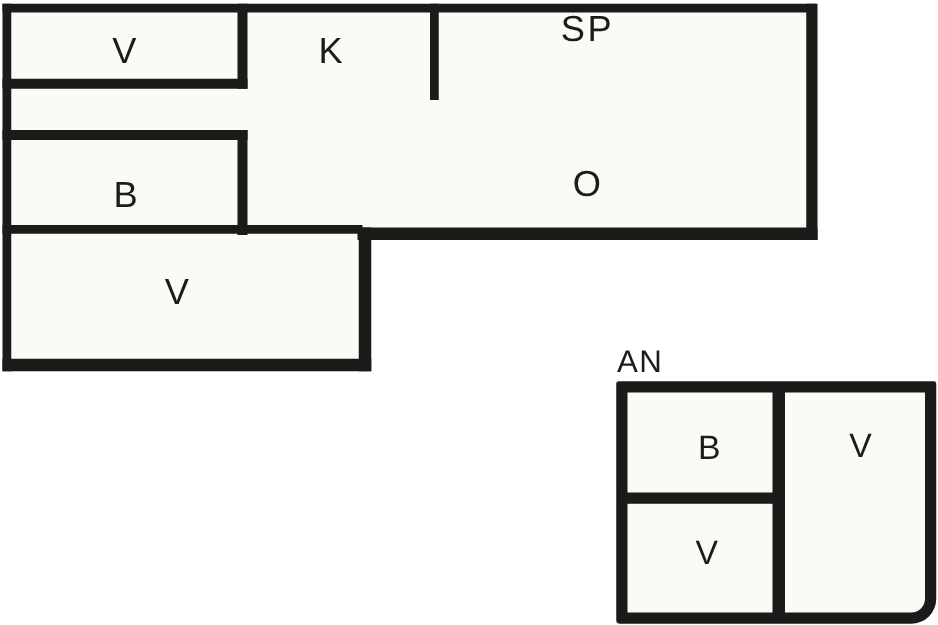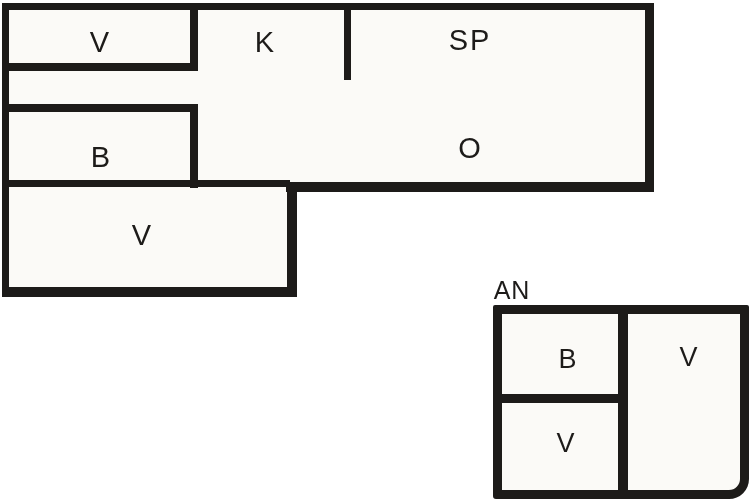--- a/index.html
+++ b/index.html
@@ -63,21 +63,21 @@
     position: absolute;
     transform: translate(-50%, -50%);
     font-size: 25px;
     line-height: 1;
     color: #1d1b19;
     letter-spacing: 1px;
     white-space: nowrap;
   }
   .lbl-v-top   { left: 100px; top: 42px; }
   .lbl-k       { left: 265px; top: 42px; }
-  .lbl-sp      { left: 470px; top: 40px; letter-spacing: 2px; }
+  .lbl-sp      { left: 470px; top: 24px; letter-spacing: 2px; }
   .lbl-o       { left: 470px; top: 148px; }
   .lbl-b       { left: 101px; top: 157px; }
   .lbl-v-lower { left: 142px; top: 235px; }
   .lbl-an      { left: 512px; top: 290px; }
   .lbl-an-b    { left: 568px; top: 359px; font-size: 27px; }
   .lbl-an-vr   { left: 689px; top: 357px; font-size: 27px; }
   .lbl-an-vl   { left: 566px; top: 443px; font-size: 27px; }
 </style>
 </head>
 <body>

